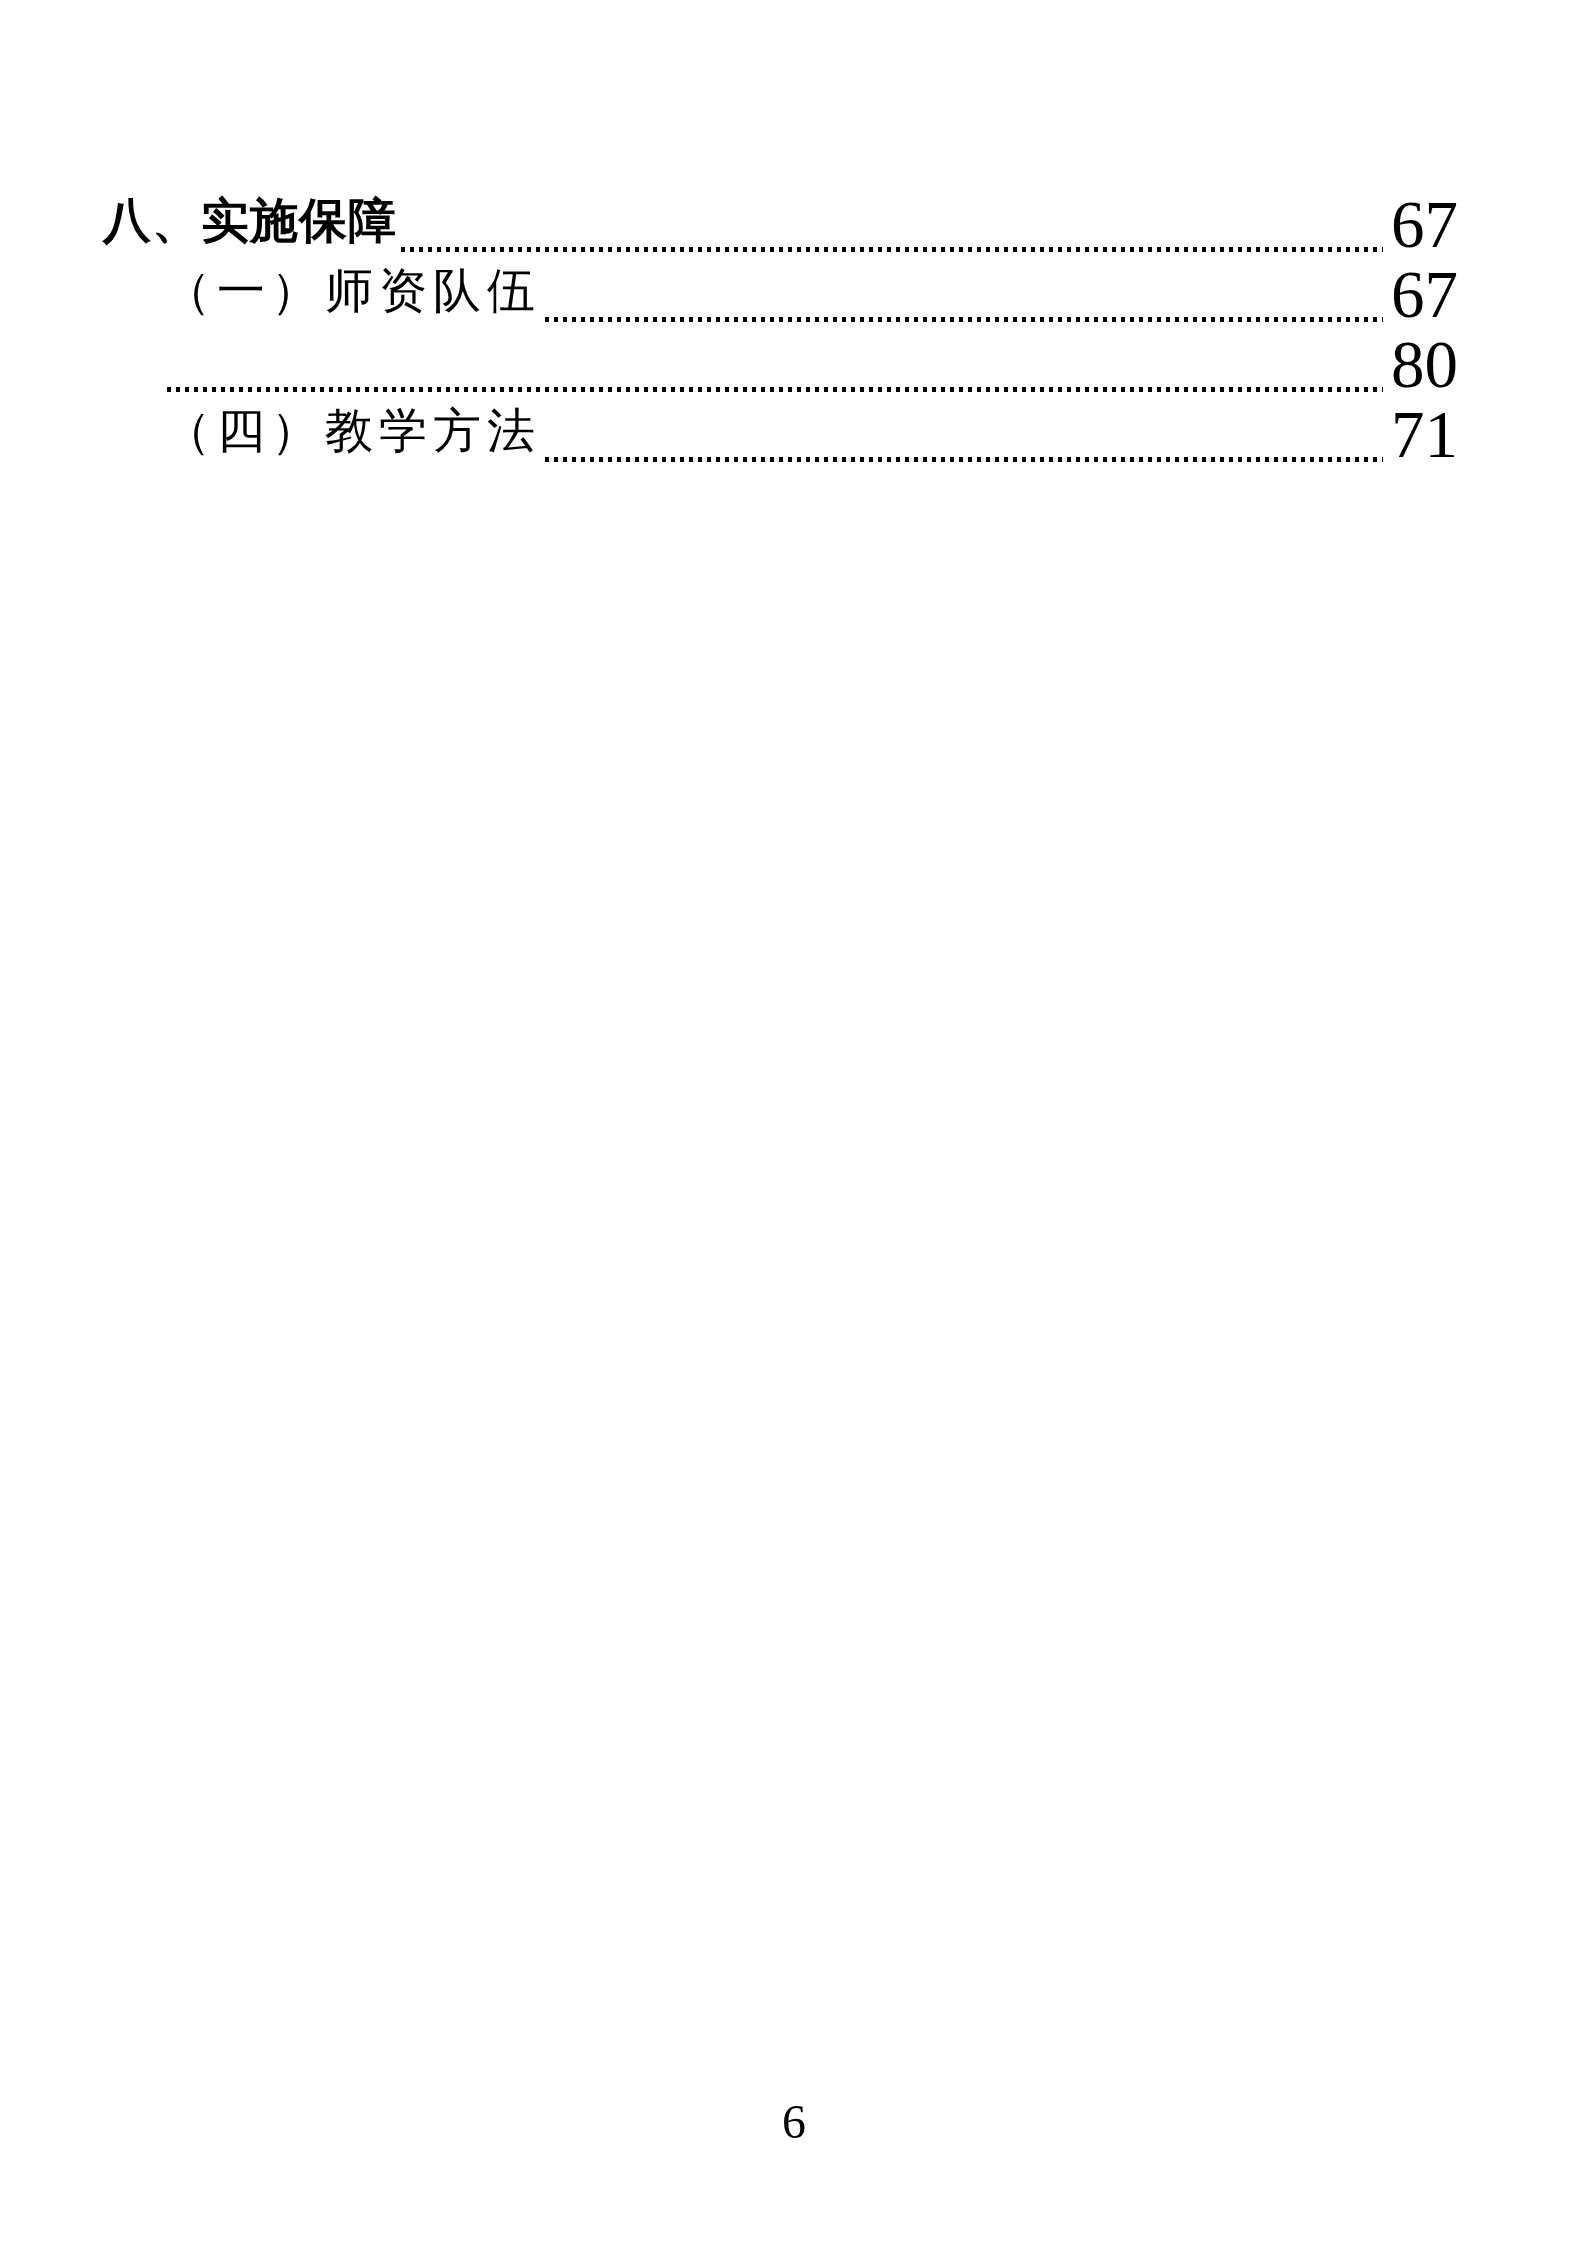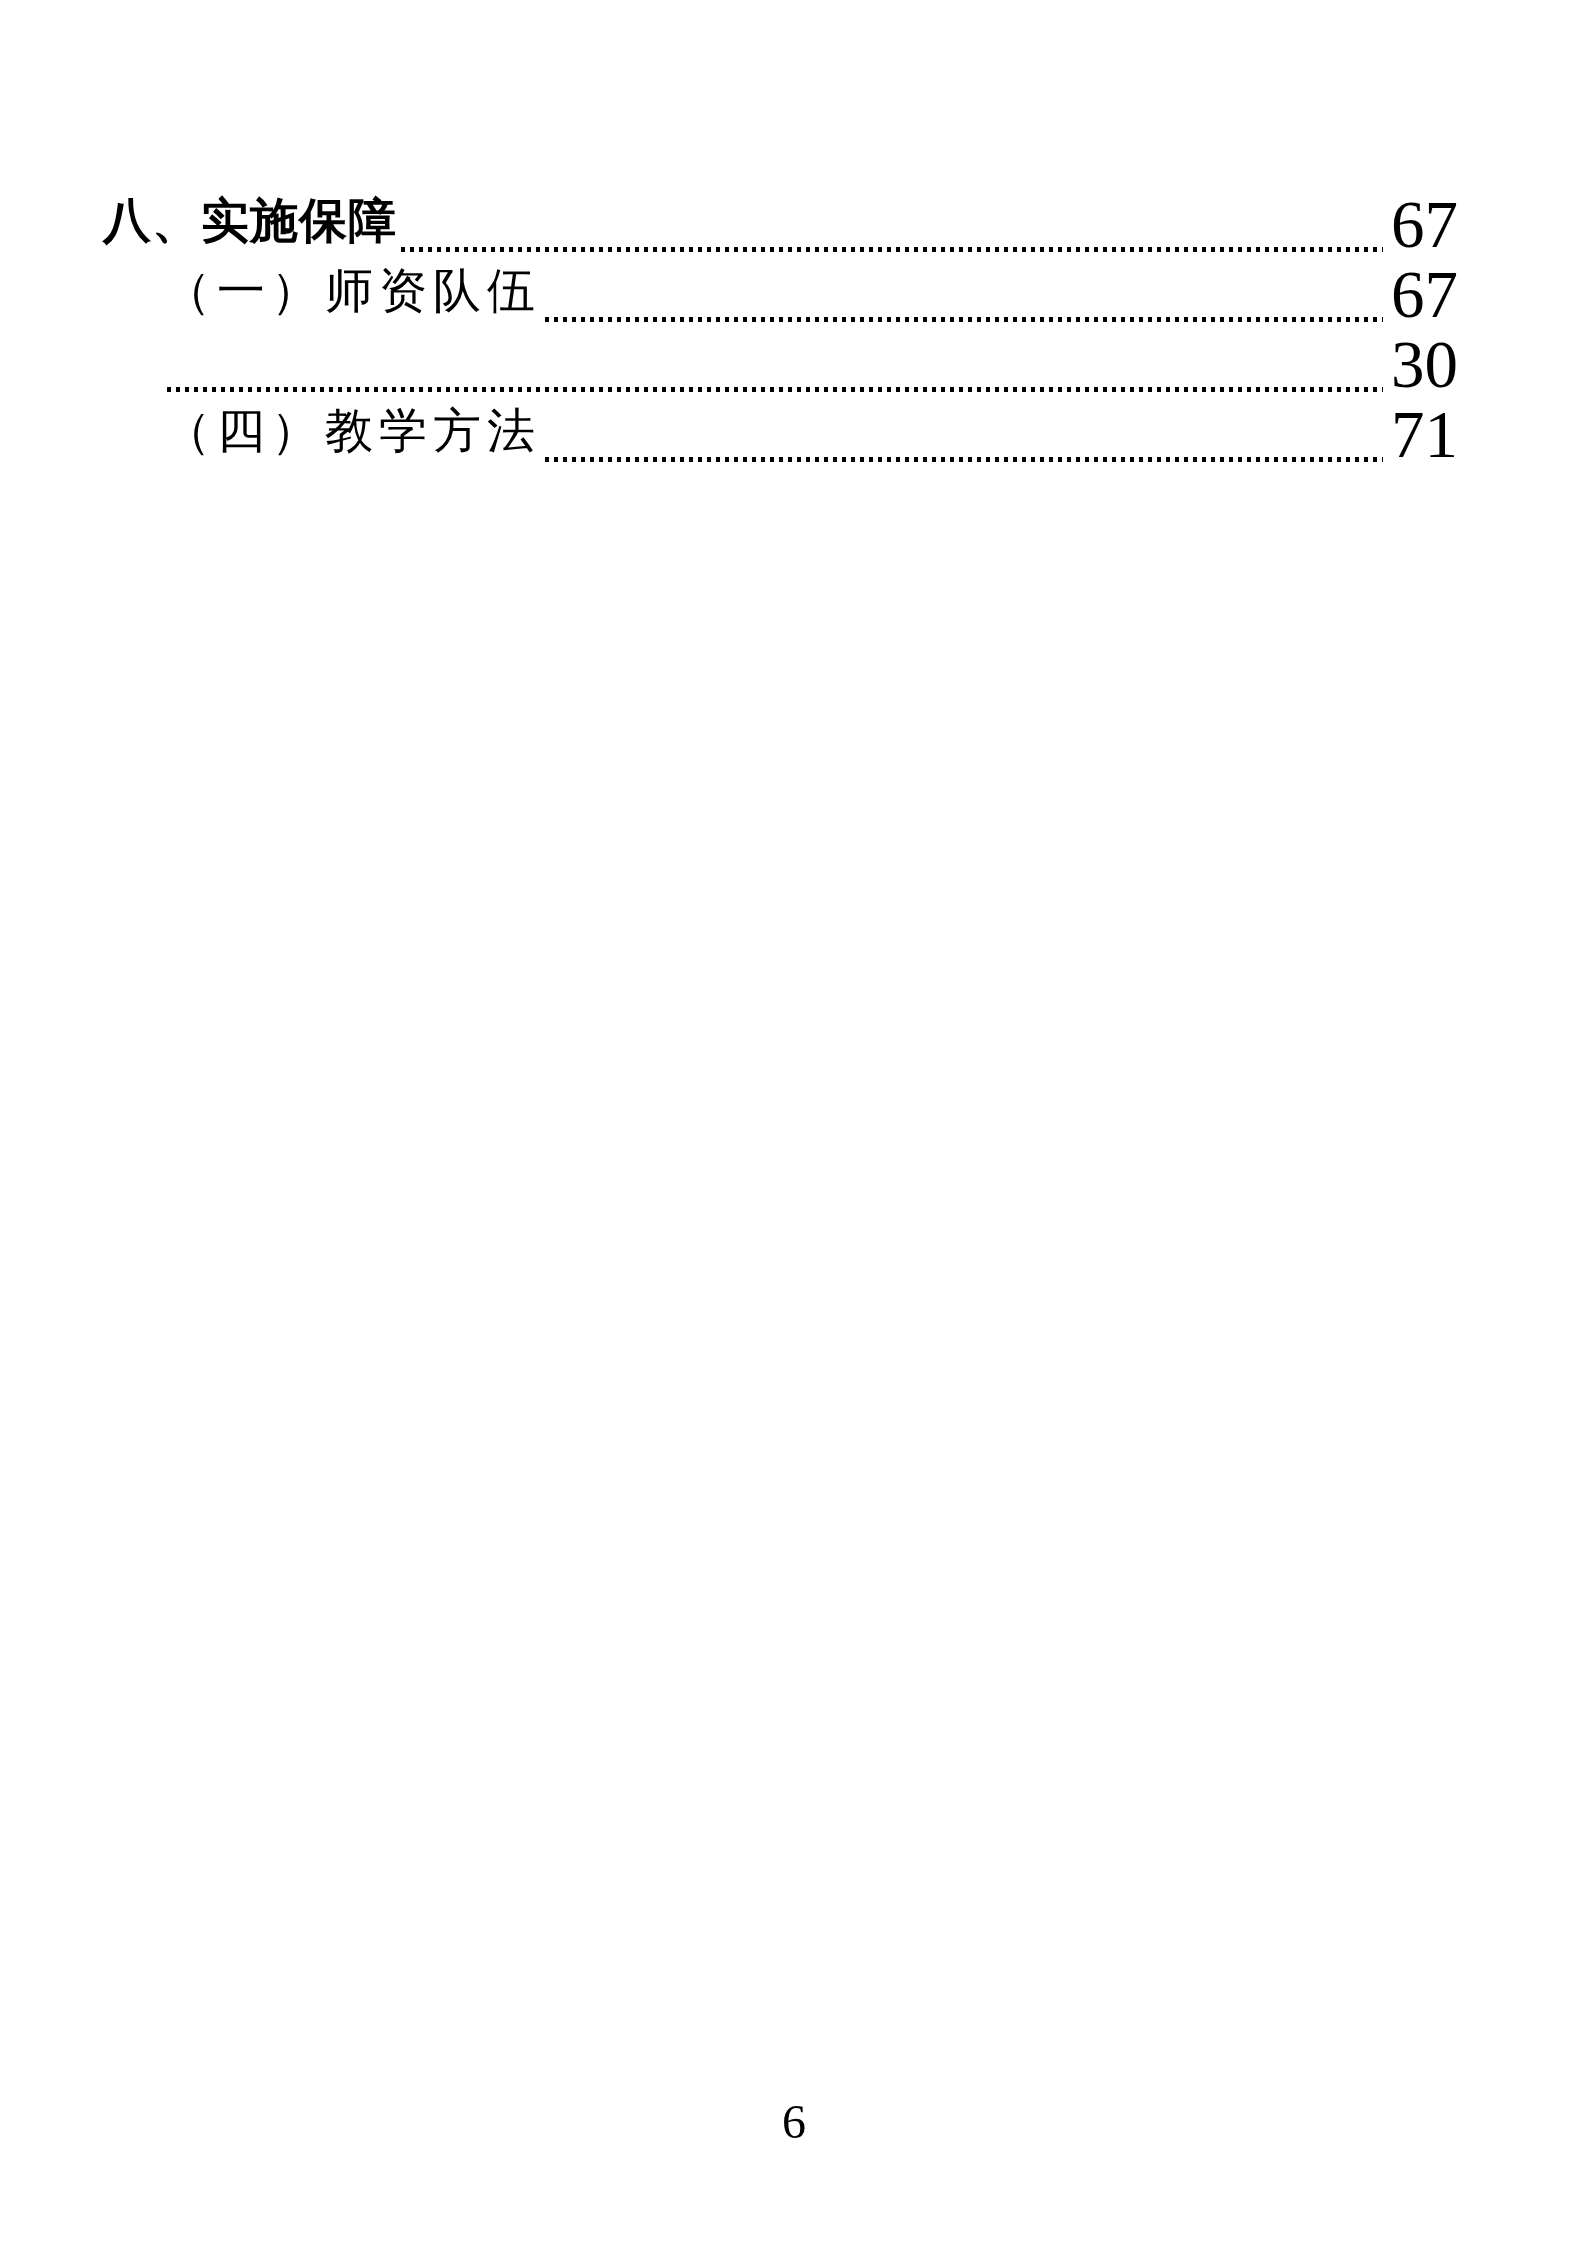--- a/index.html
+++ b/index.html
@@ -89,21 +89,21 @@
 
     <div class="toc-row level-2">
       <span class="label">（一）师资队伍</span>
       <span class="leader"></span>
       <span class="pagenum">67</span>
     </div>
 
 
     <div class="toc-row level-2">
       <span class="leader"></span>
-      <span class="pagenum">30</span>
+      <span class="pagenum">80</span>
     </div>
 
     <div class="toc-row level-2">
       <span class="label">（四）教学方法</span>
       <span class="leader"></span>
       <span class="pagenum">71</span>
     </div>
 
 
 

